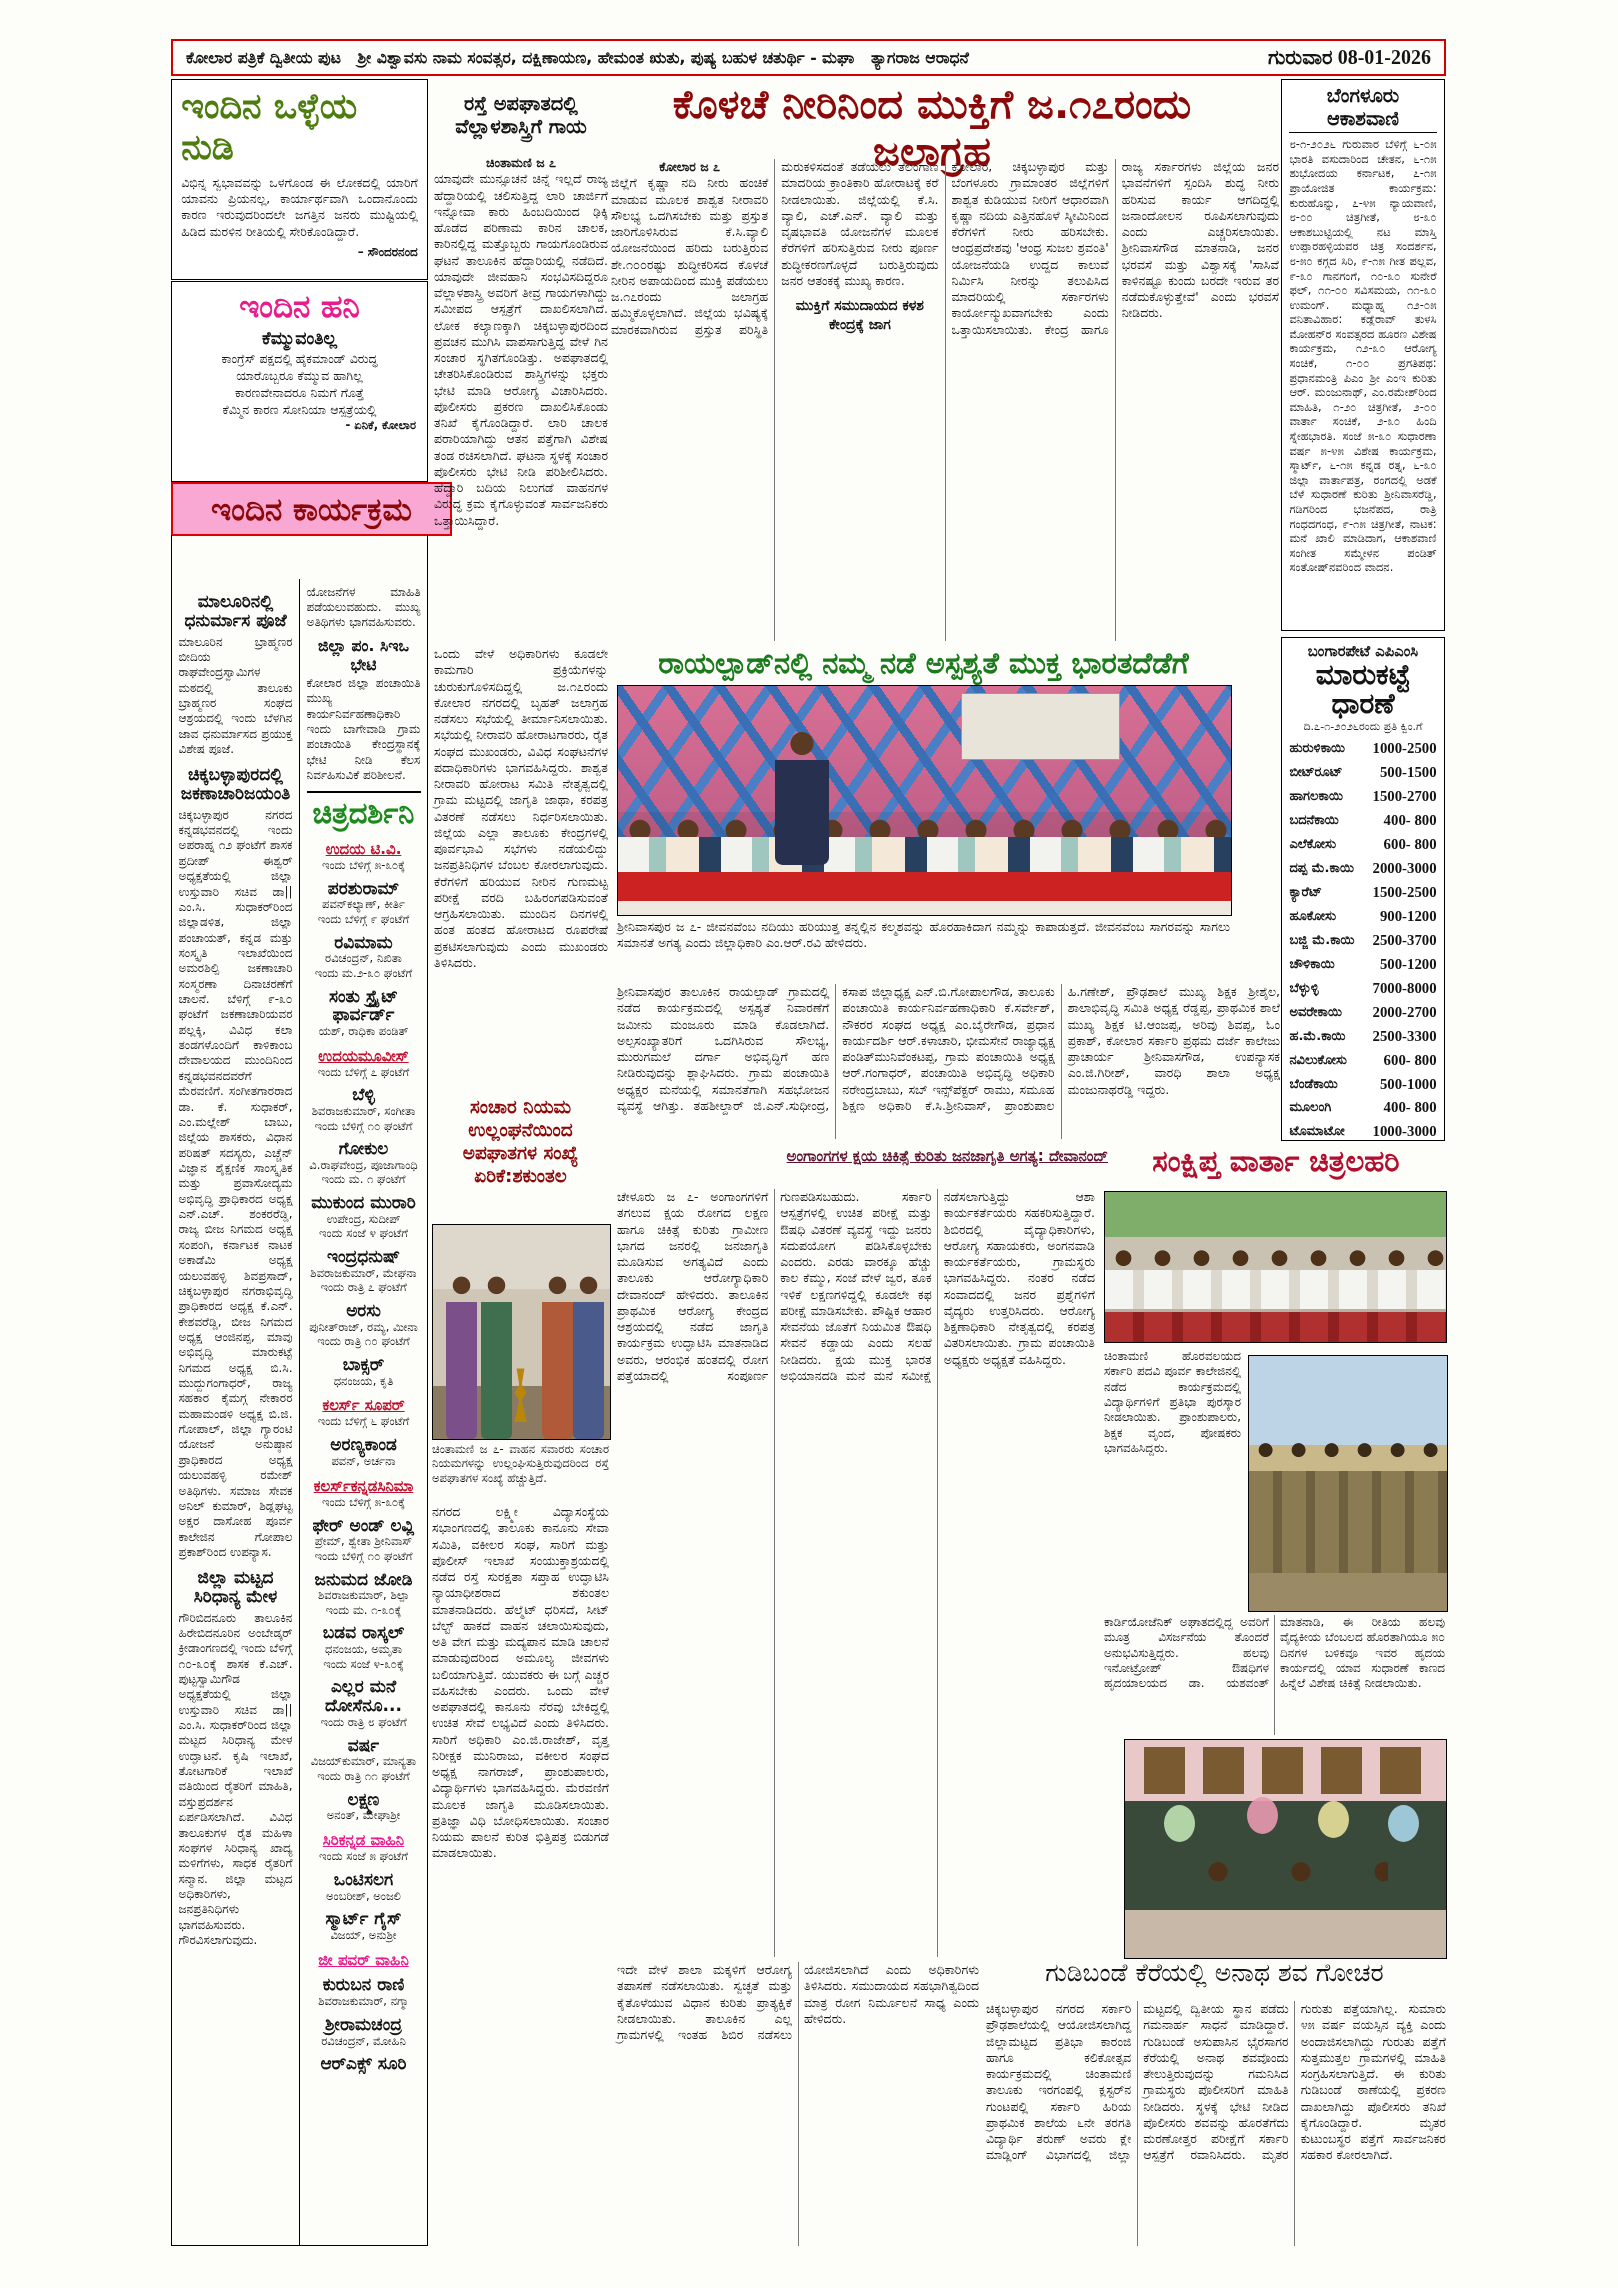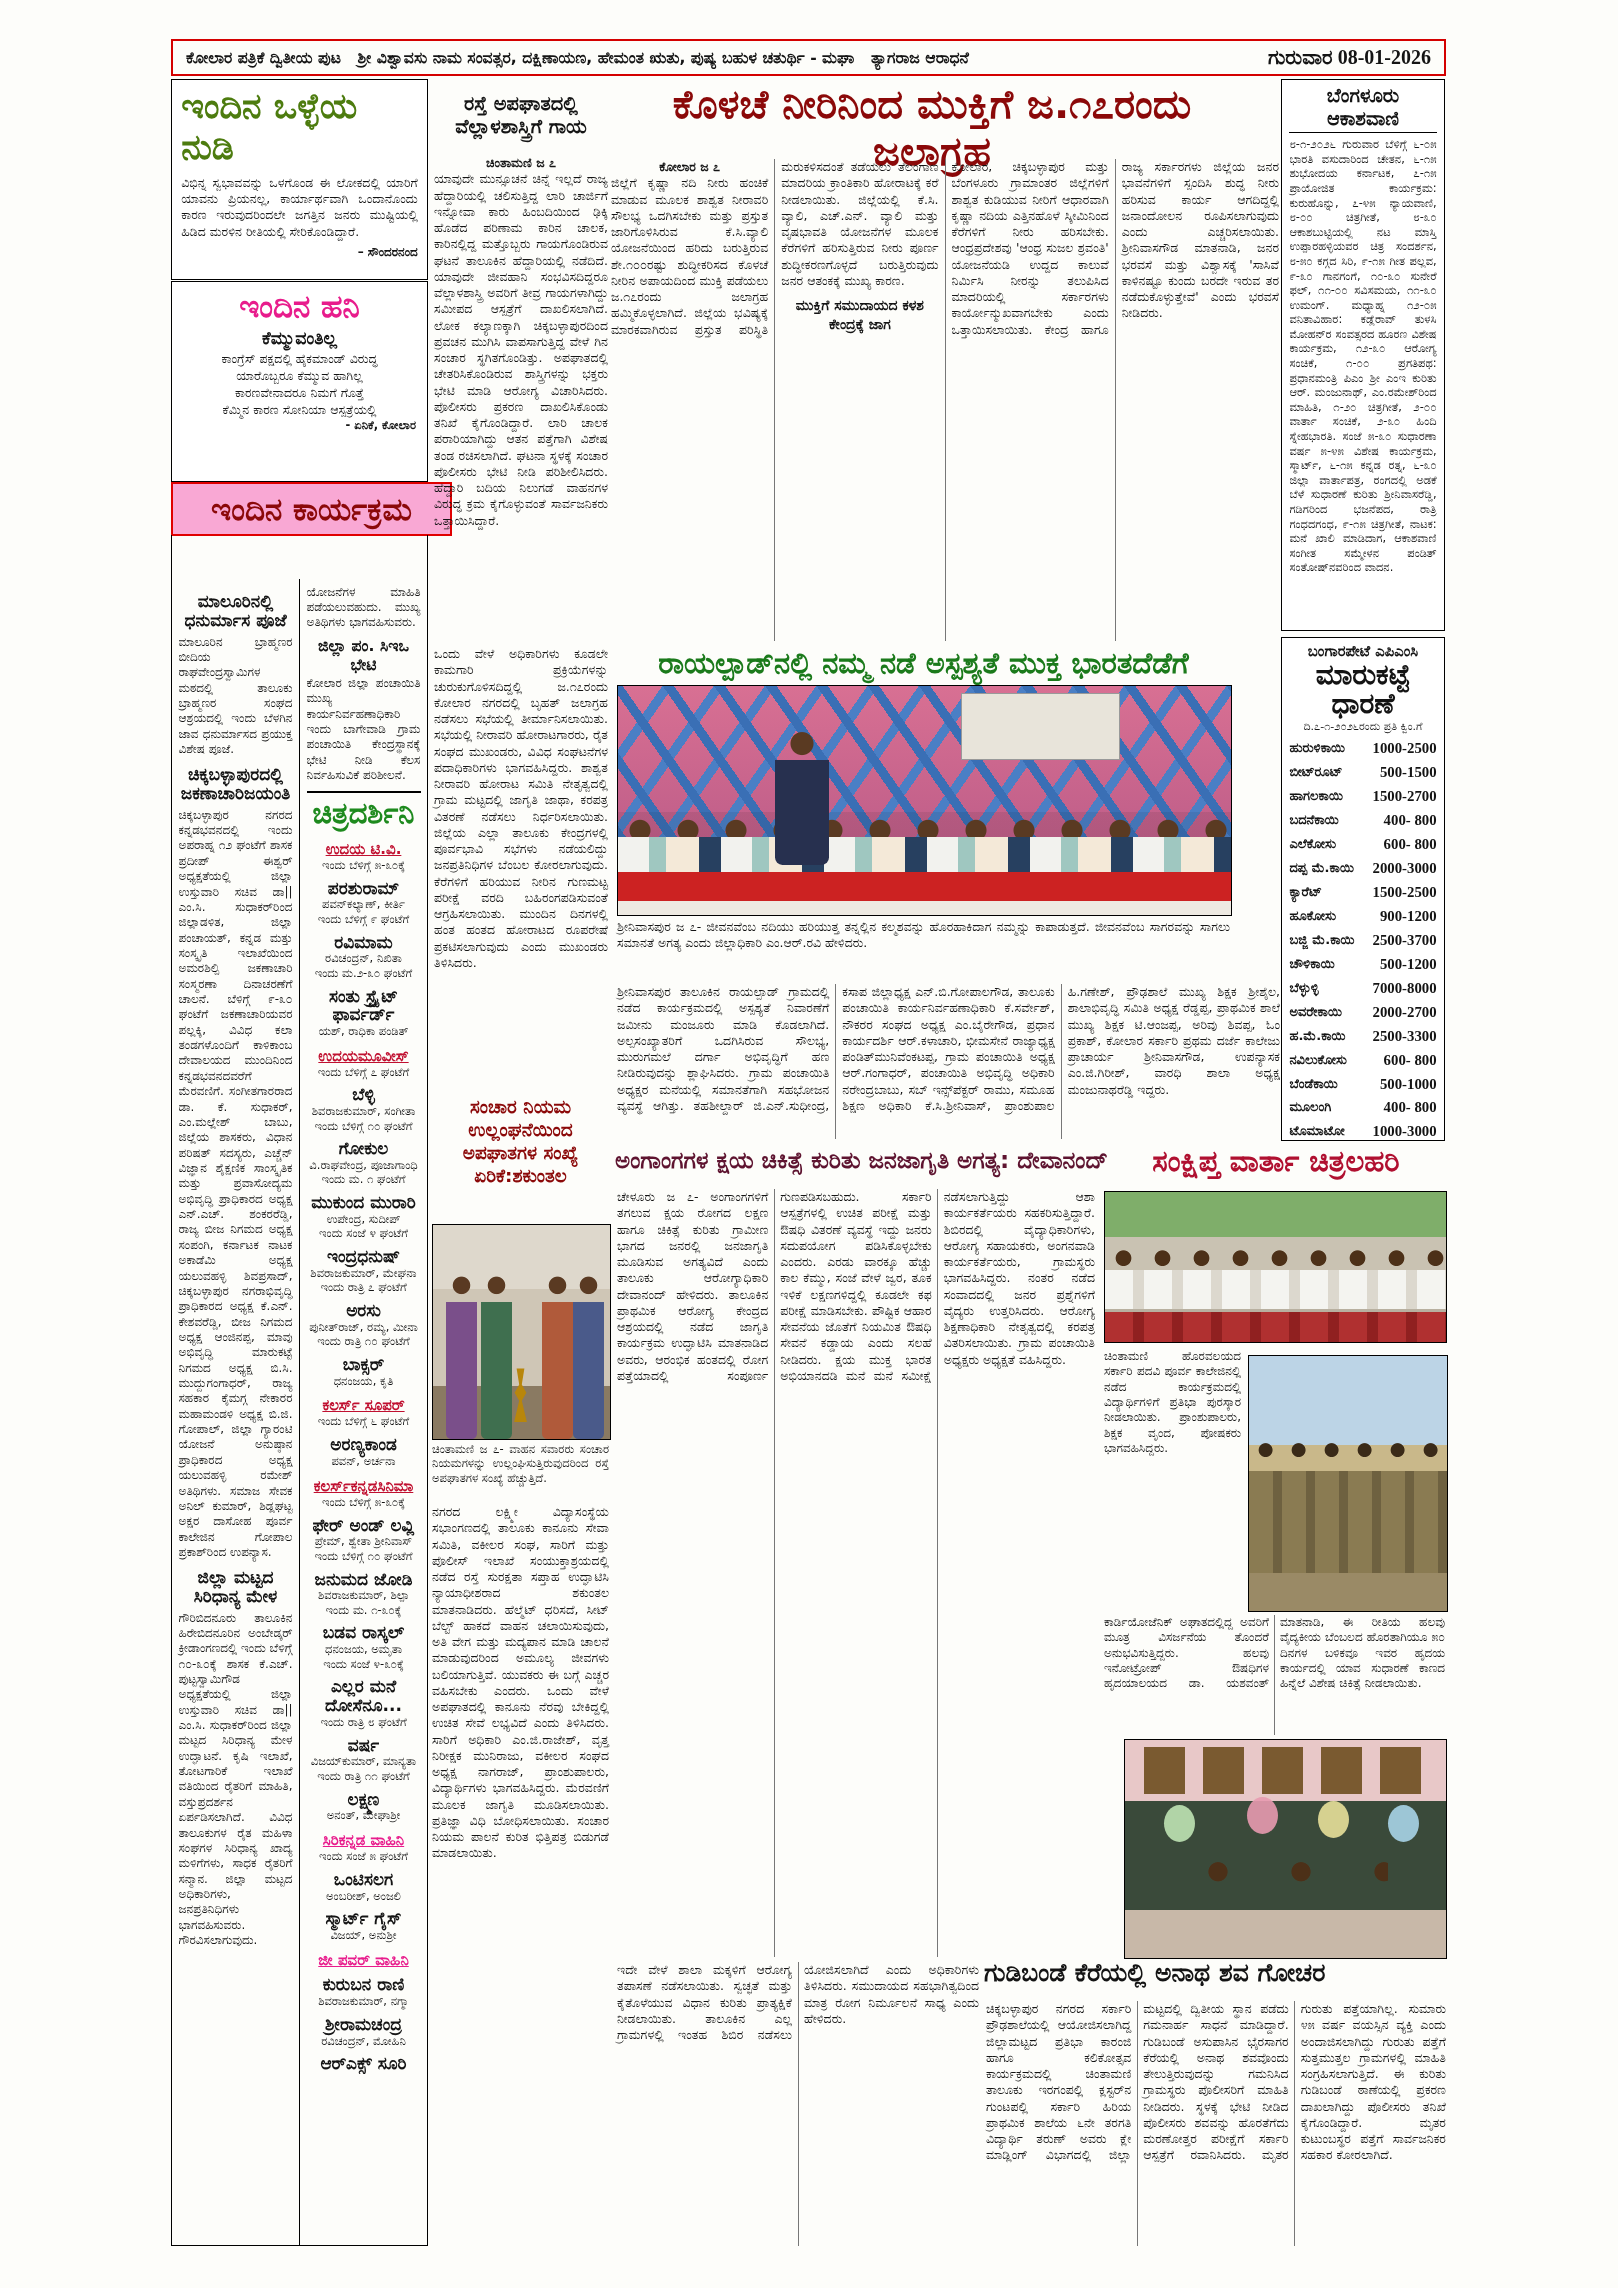--- a/index.html
+++ b/index.html
@@ -63,21 +63,21 @@
   #photo-meet .shirts{position:absolute;left:0;top:66%;width:100%;height:16%;
       background:repeating-linear-gradient(90deg,#f2f2ee 0 31px,#9fc7c0 31px 48px,#f4e9d8 48px 81px,#274060 81px 103px);}
   #photo-meet .table{position:absolute;left:0;bottom:0;width:100%;height:19%;
       background:linear-gradient(#cc2222 0 68%,#eeeae2 68%);}
   #photo-meet .standing{position:absolute;left:157px;top:18%;width:54px;height:60%;
       background:radial-gradient(circle at 50% 12%, #5a3a22 0 11px, transparent 12px),
                  linear-gradient(transparent 0 24%, #27304f 24%);border-radius:7.4px;}
   #caption-meet{left:617px;top:919px;width:613px;height:61px;font-size:12.5px;line-height:1.28;}
   #royal-body{left:617px;top:984px;width:663px;height:155px;font-size:12.5px;line-height:1.3;
               column-count:3;column-gap:13px;column-rule:0.9px solid #777;}
-  #anga-head{left:615px;top:1147px;width:493px;font-size:23px;font-weight:bold;color:#5e1430;text-align:left;}
+  #anga-head{left:615px;top:1147px;width:493px;font-size:15px;font-weight:bold;color:#5e1430;text-align:right;text-decoration:underline;}
   #anga-body{left:617px;top:1189px;width:478px;height:768px;font-size:12.5px;line-height:1.3;
              column-count:3;column-gap:12px;column-rule:0.9px solid #777;}
   #anga-cont{left:617px;top:1962px;width:362px;height:284px;font-size:12.5px;line-height:1.3;
              column-count:2;column-gap:12px;column-rule:0.9px solid #777;}
   
   #san-head{left:432px;top:1095px;width:177px;font-size:18.5px;font-weight:bold;color:#8b0909;text-align:center;line-height:1.25;}
   #photo-lamp{left:432px;top:1224px;width:177px;height:214px;
     background:linear-gradient(#ded8cc 0 30%,#cfc6b6 30% 75%,#8a7a62 75%);}
   #photo-lamp .fig{position:absolute;bottom:0;width:31px;height:78%;
       background:radial-gradient(circle at 50% 8%, #5a3a22 0 8.3px, transparent 9.2px),
@@ -119,21 +119,21 @@
   #sank-txt2{left:1104px;top:1615px;width:341px;height:120px;font-size:12px;line-height:1.28;
              column-count:2;column-gap:11px;column-rule:0.9px solid #777;}
   #photo-class{left:1124px;top:1739px;width:321px;height:218px;
     background:linear-gradient(#e8c8c8 0 28%,#3a4a3a 28% 78%,#c8b8a8 78%);}
   #photo-class .frames{position:absolute;left:6%;top:3%;width:88%;height:22%;
     background:repeating-linear-gradient(90deg,#7a5a30 0 41px,transparent 41px 59px);}
   #photo-class .balloon{position:absolute;border-radius:50%;width:31px;height:37px;opacity:.9;}
   #photo-class .people{position:absolute;left:18%;bottom:0;width:64%;height:45%;
     background:repeating-radial-gradient(circle at 35px 12%, #4c3018 0 9.2px, transparent 10px 100%);
     background-size:83px 100%;}
-  #gudi-head{left:984px;top:1958px;width:461px;font-size:25px;font-weight:bold;text-align:left;}
+  #gudi-head{left:984px;top:1958px;width:461px;font-size:25px;font-weight:normal;text-align:center;}
   #gudi-body{left:986px;top:2001px;width:460px;height:245px;font-size:12.5px;line-height:1.3;
              column-count:3;column-gap:12px;column-rule:0.9px solid #777;}
 </style>
 </head>
 <body>
 
 <div id="page">
 
   <div id="masthead" class="abs">
     <span>ಕೋಲಾರ ಪತ್ರಿಕೆ ದ್ವಿತೀಯ ಪುಟ</span>

